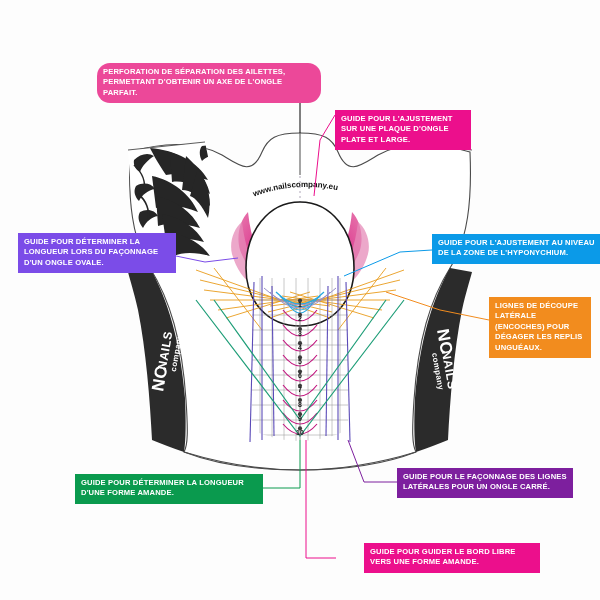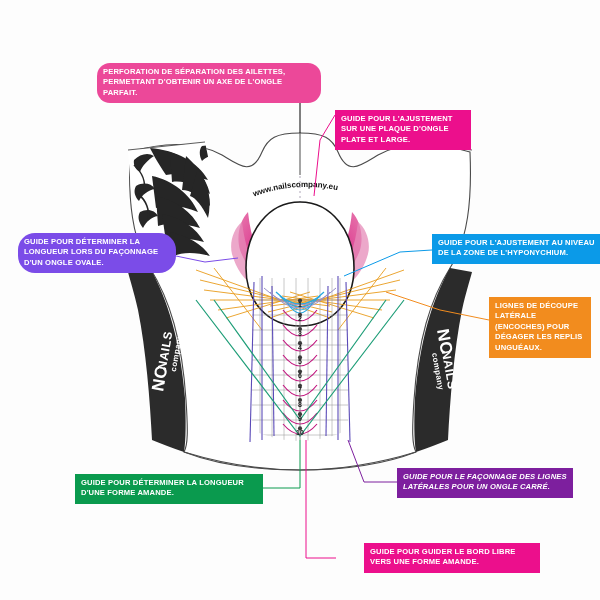--- a/index.html
+++ b/index.html
@@ -20,25 +20,25 @@
     font-family:"Liberation Sans",sans-serif;
     font-weight:bold;
     font-size:7.6px;
     line-height:10.4px;
     letter-spacing:0.15px;
     text-transform:uppercase;
     white-space:pre-line;
   }
   .c-black   {background:#ec4899;border-radius:13px;}
   .c-pink    {background:#ec0f8c;}
-  .c-purple  {background:#7b4ce8;border-radius:17px;}
+  .c-purple  {background:#7b4ce8;}
   .c-blue    {background:#0b9ae8;}
   .c-orange  {background:#f28c1e;}
   .c-green   {background:#0a9a4e;}
-  .c-violet  {background:#7d1f9e;font-style:italic;}
+  .c-violet  {background:#7d1f9e;}
   .c-magenta {background:#ec0f8c;}
 
   
   #lbl-perforation{left:97px;  top:63px;  width:224px;}
   #lbl-plaque     {left:335px; top:110px;  width:136px;}
   #lbl-ovale      {left:18px;  top:233px; width:158px;}
   #lbl-hypo       {left:432px; top:234px; width:179px;}
   #lbl-encoches   {left:489px; top:297px; width:102px;}
   #lbl-amande-g   {left:75px;  top:474px; width:188px;}
   #lbl-carre      {left:397px; top:468px; width:176px;}

